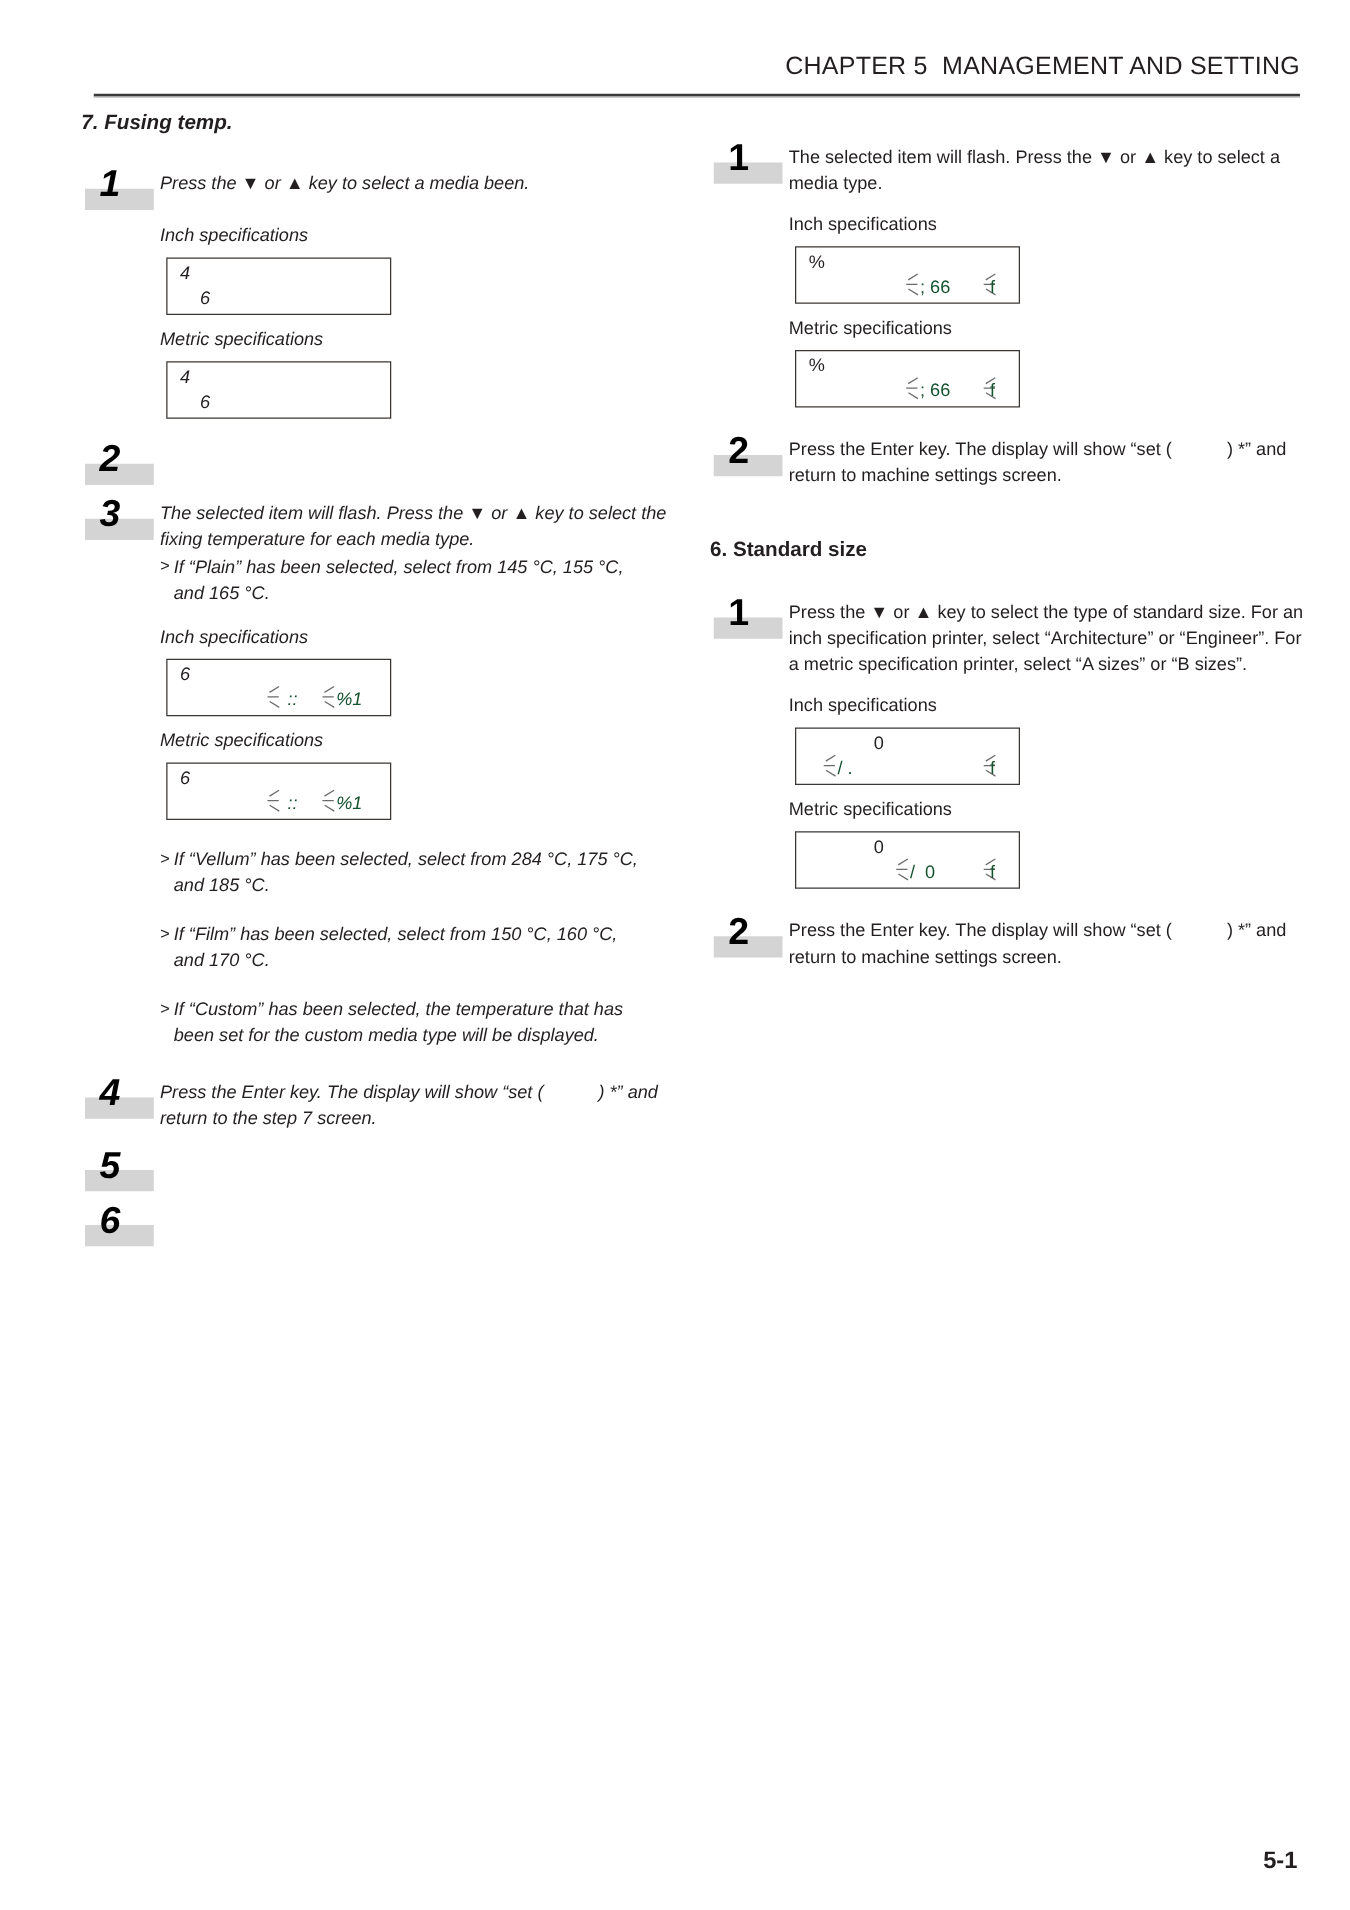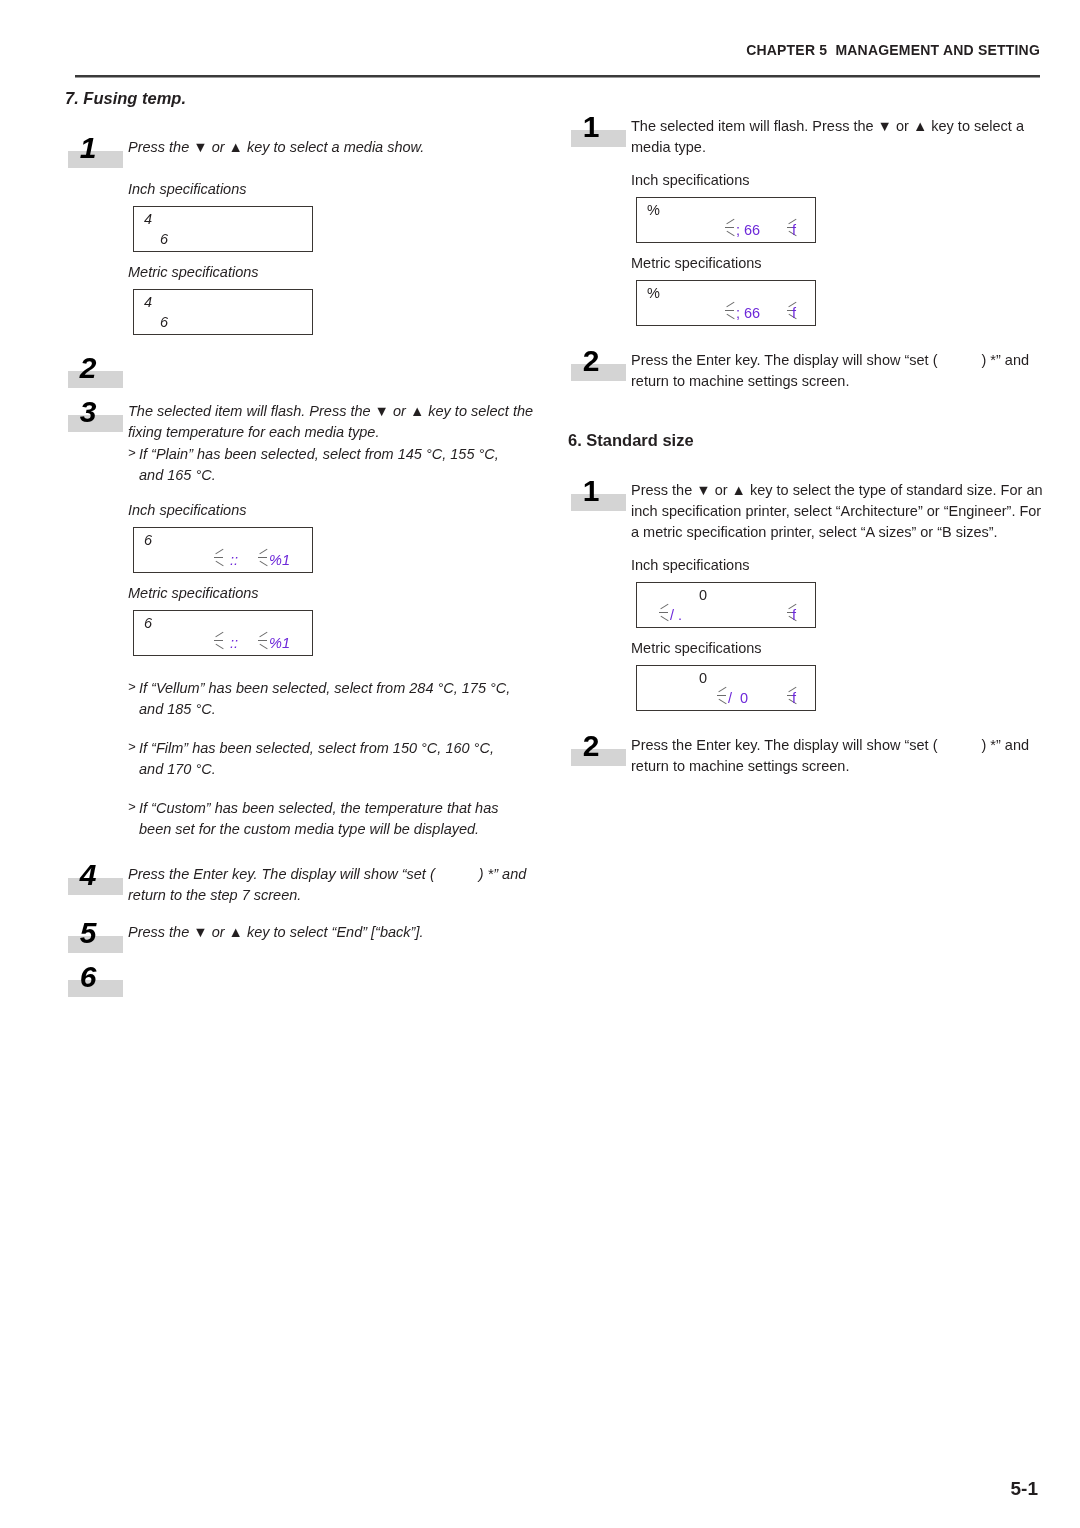--- a/index.html
+++ b/index.html
@@ -21,22 +21,22 @@
     position: absolute;
     left: 75px;
     top: 42px;
     width: 965px;
     height: 40px;
   }
   .header-title {
     position: absolute;
     right: 0;
     top: 0;
-    font-size: 14px;
-    font-weight: bold;
+    font-size: 20px;
+    font-weight: normal;
     letter-spacing: 0.2px;
     white-space: pre;
     color: #231f20;
   }
   .header-rule {
     position: absolute;
     left: 0;
     right: 0;
     top: 33px;
     height: 0;
@@ -171,21 +171,21 @@
   .flash-mid {
     position: absolute;
     left: 0px;
     top: 9px;
     width: 9px;
     height: 1.3px;
     background: #6b6b6b;
   }
 
   .glyph {
-    color: #6d28d9;
+    color: #14532d;
   }
 
   
   .page-number {
     position: absolute;
     right: 42px;
     bottom: 28px;
     font-size: 19px;
     font-weight: bold;
     color: #231f20;
@@ -201,21 +201,21 @@
 
 <div class="col col-left">
 
   <div class="section-heading">7. Fusing temp.</div>
 
   <div class="step" style="margin-top:28px;">
     <div class="step-badge">
       <div class="bar"></div>
       <div class="num">1</div>
     </div>
-    <div class="step-text">Press the ▼ or ▲ key to select a media show.</div>
+    <div class="step-text">Press the ▼ or ▲ key to select a media been.</div>
   </div>
 
   <div class="spec-label" style="margin-top:12px;">Inch specifications</div>
 
   <div class="lcd" style="margin-top:6px;">
     <div class="lcd-cell" style="left:10px; top:2px;">4</div>
     <div class="lcd-cell" style="left:26px; top:22px;">6</div>
   </div>
 
   <div class="spec-label" style="margin-top:10px;">Metric specifications</div>
@@ -298,21 +298,20 @@
       <div class="num">4</div>
     </div>
     <div class="step-text"><span>Press the Enter key. The display will show “set (</span><span style="display:inline-block;width:44px;"></span><span>) *” and</span><br><span>return to the step 7 screen.</span></div>
   </div>
 
   <div class="step" style="margin-top:16px;">
     <div class="step-badge">
       <div class="bar"></div>
       <div class="num">5</div>
     </div>
-    <div class="step-text">Press the ▼ or ▲ key to select “End” [“back”].</div>
   </div>
 
   <div class="step" style="margin-top:14px;">
     <div class="step-badge">
       <div class="bar"></div>
       <div class="num">6</div>
     </div>
   </div>
 
 </div>

